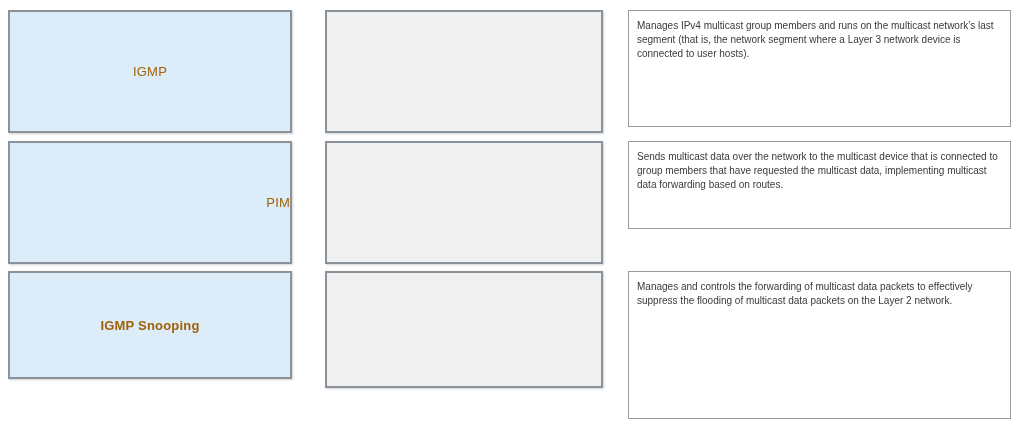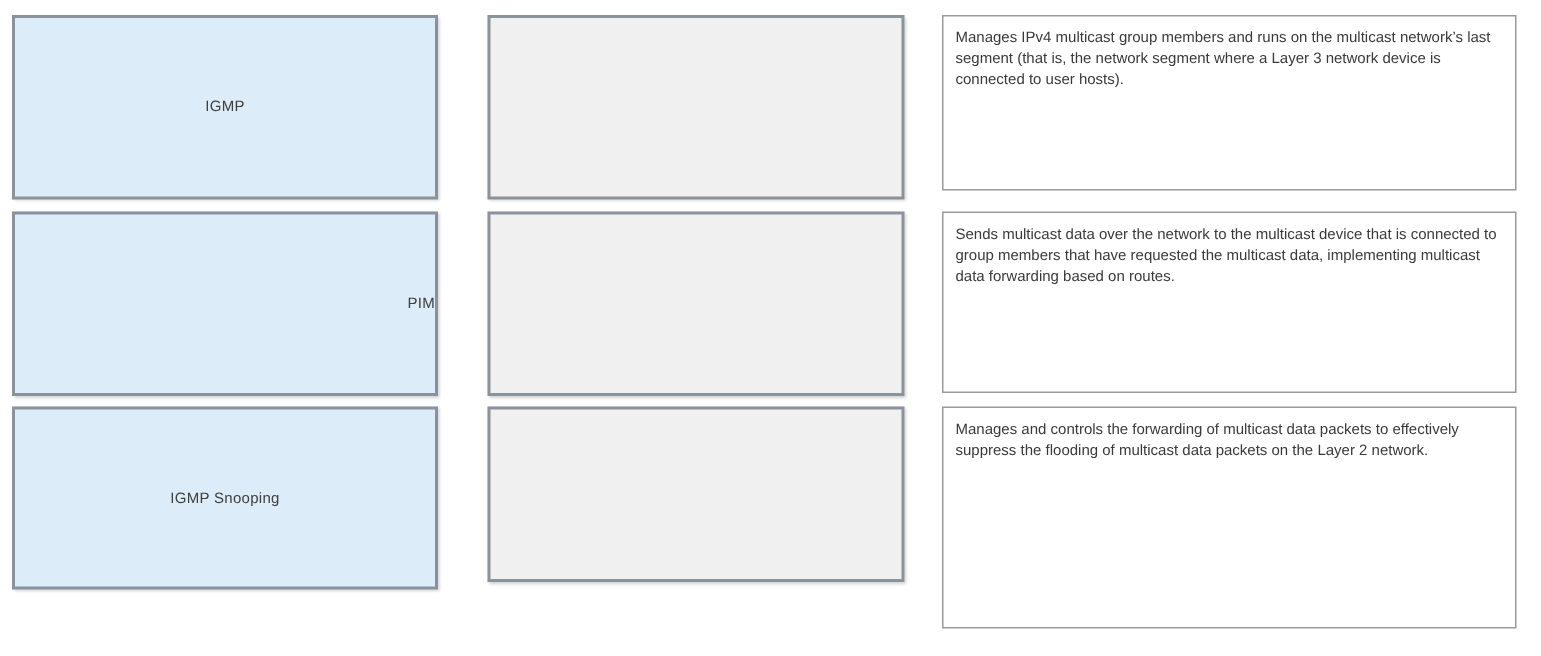--- a/index.html
+++ b/index.html
@@ -36,22 +36,22 @@
   .col-desc     { position: absolute; left: 628px; width: 383px; }
 
   
   .tile {
     box-sizing: border-box;
     background: #dcecf8;
     border: 2px solid #8a929b;
     display: flex;
     align-items: center;
     justify-content: center;
-    color: #404040;
-    font-size: 10px;
+    color: #a16207;
+    font-size: 13px;
     letter-spacing: 0.2px;
     text-align: center;
     box-shadow: 1px 1px 2px rgba(0,0,0,0.18);
     cursor: move;
     user-select: none;
   }
 
   
   .dropzone {
     box-sizing: border-box;
@@ -99,28 +99,28 @@
   <div class="row" style="top:141px;height:123px;">
 
     <div class="col-source tile" style="height:123px;justify-content:flex-end;">
       <span>PIM</span>
     </div>
 
     <div class="col-target dropzone" style="height:123px;">
       <span></span>
     </div>
 
-    <div class="col-desc desc" style="height:121px;">
+    <div class="col-desc desc" style="height:88px;">
       <span class="desc-text">Sends multicast data over the network to the multicast device that is connected to group members that have requested the multicast data, implementing multicast data forwarding based on routes.</span>
     </div>
   </div>
 
   <div class="row" style="top:271px;height:117px;">
 
-    <div class="col-source tile" style="height:122px;">
+    <div class="col-source tile" style="height:108px;font-weight:bold;">
       <span>IGMP Snooping</span>
     </div>
 
     <div class="col-target dropzone" style="height:117px;">
       <span></span>
     </div>
 
     <div class="col-desc desc" style="height:148px;">
       <span class="desc-text">Manages and controls the forwarding of multicast data packets to effectively suppress the flooding of multicast data packets on the Layer 2 network.</span>
     </div>

